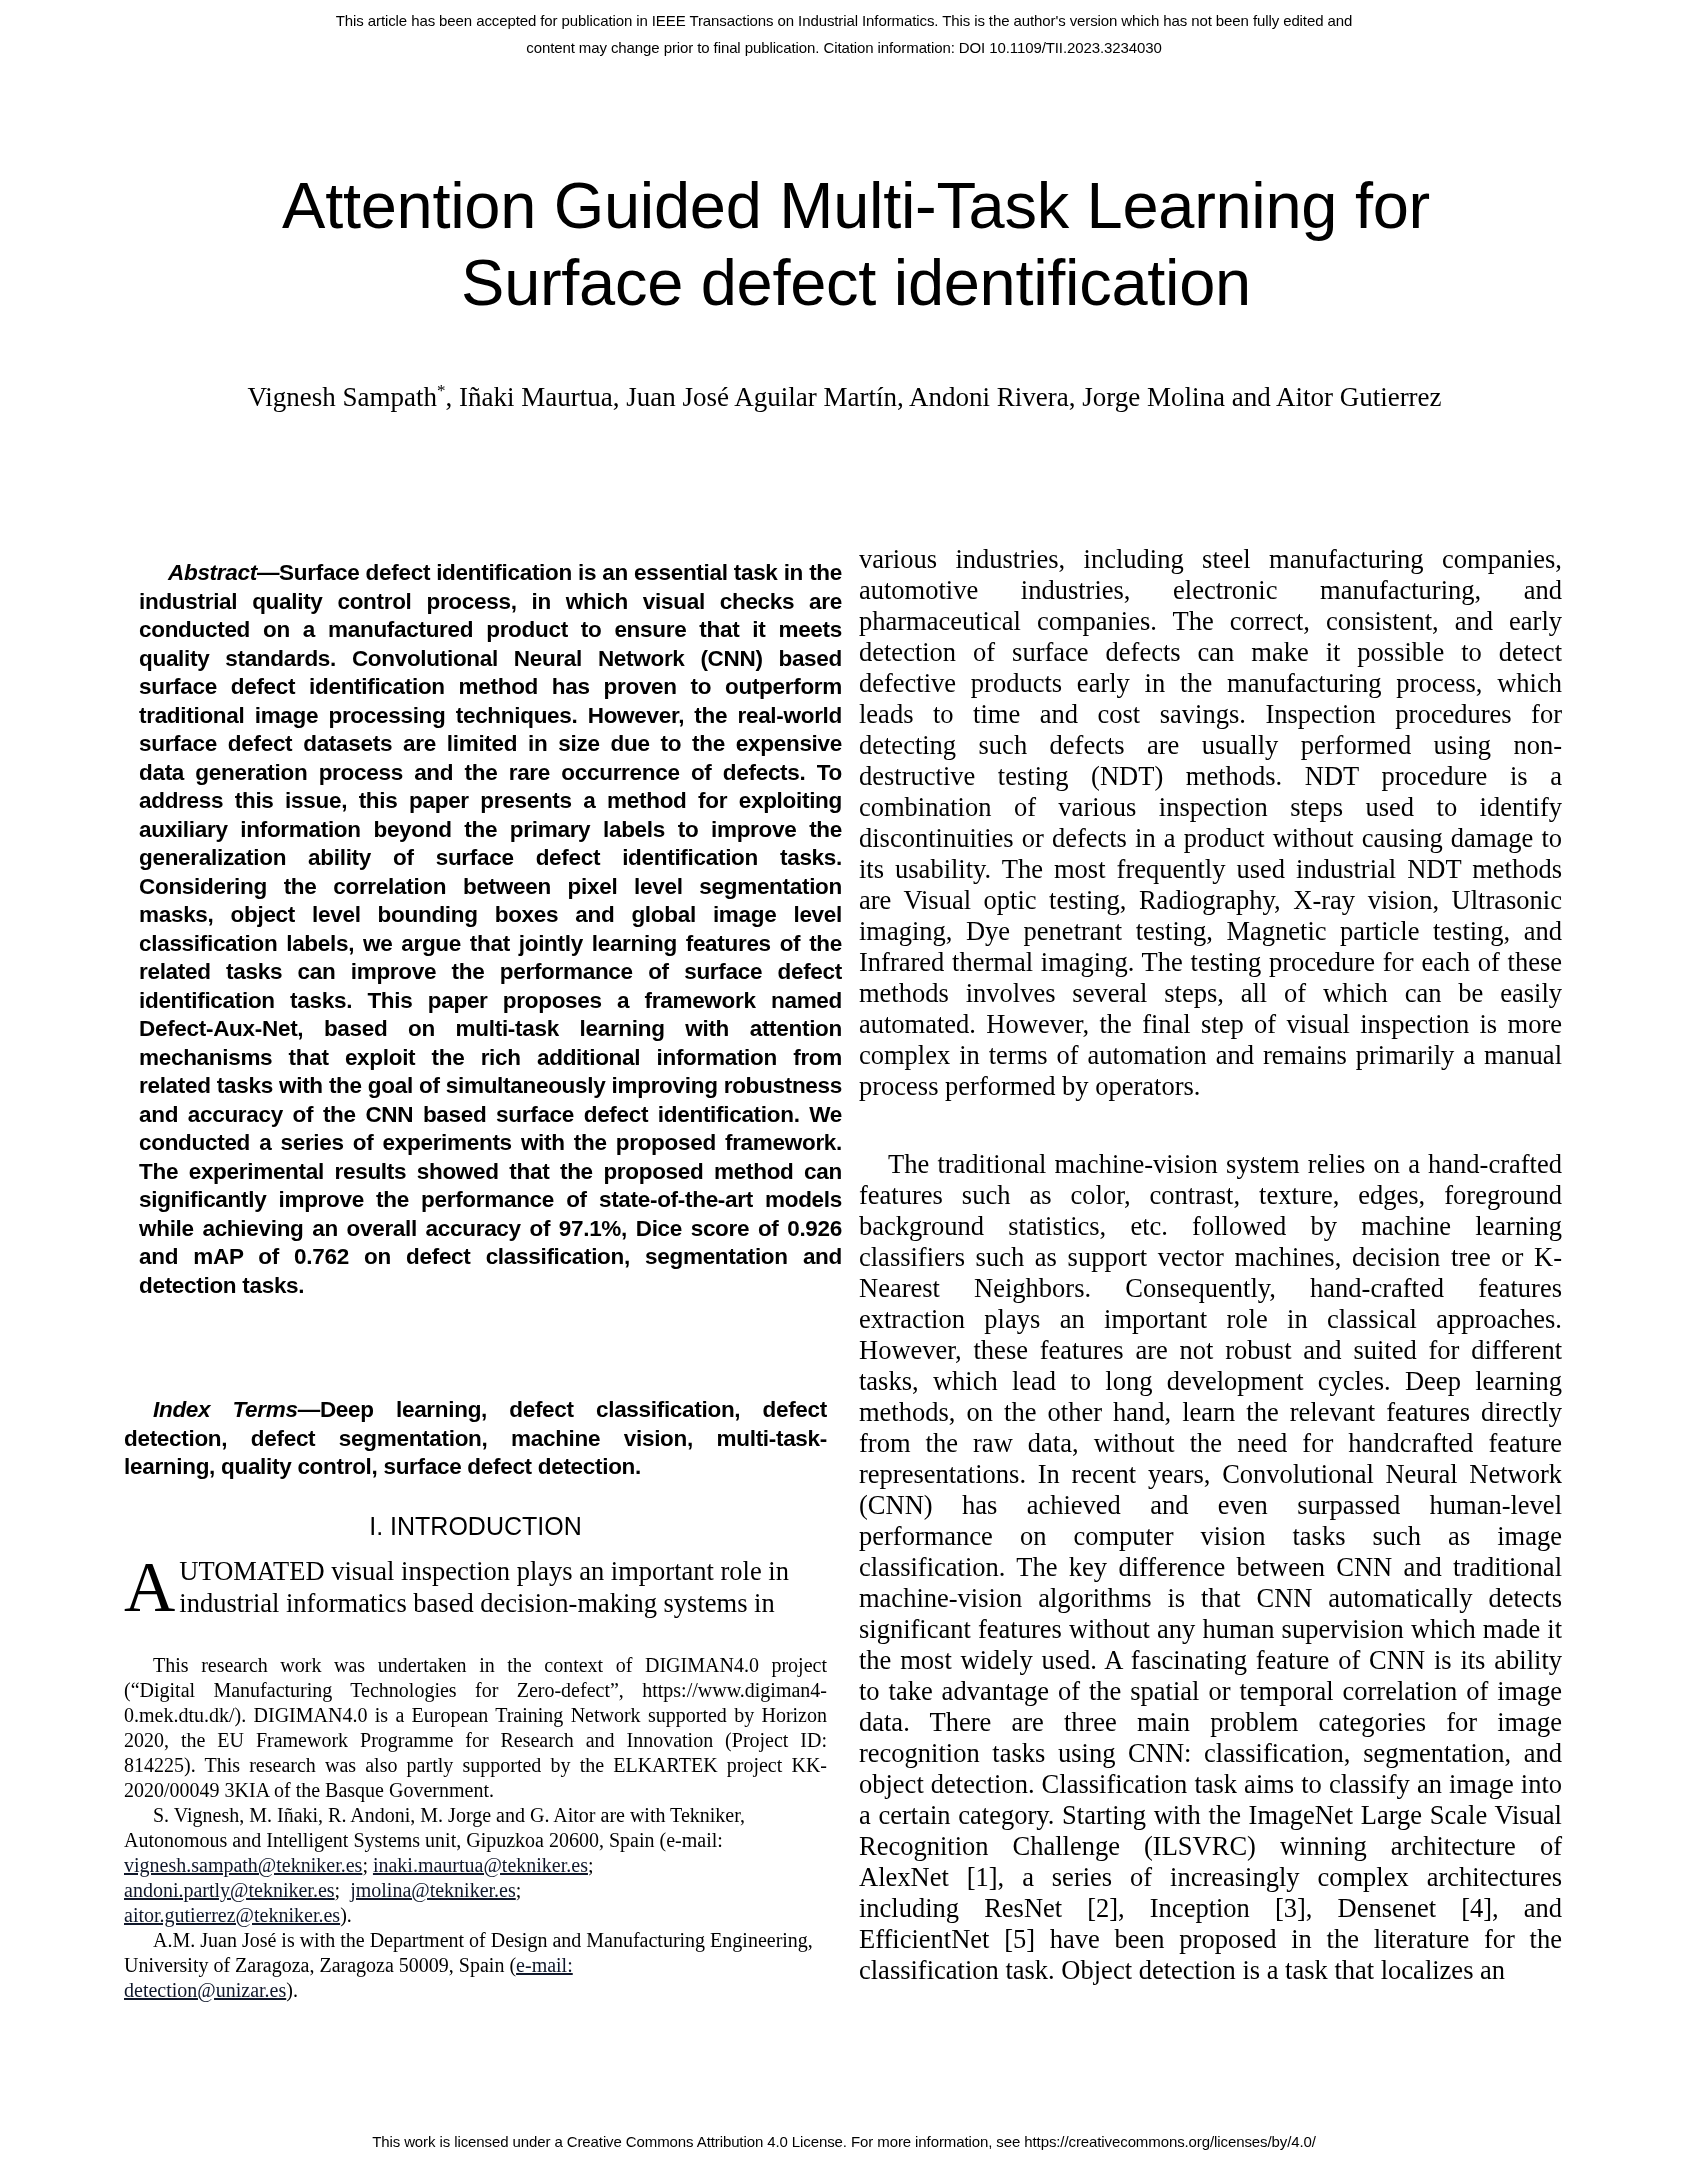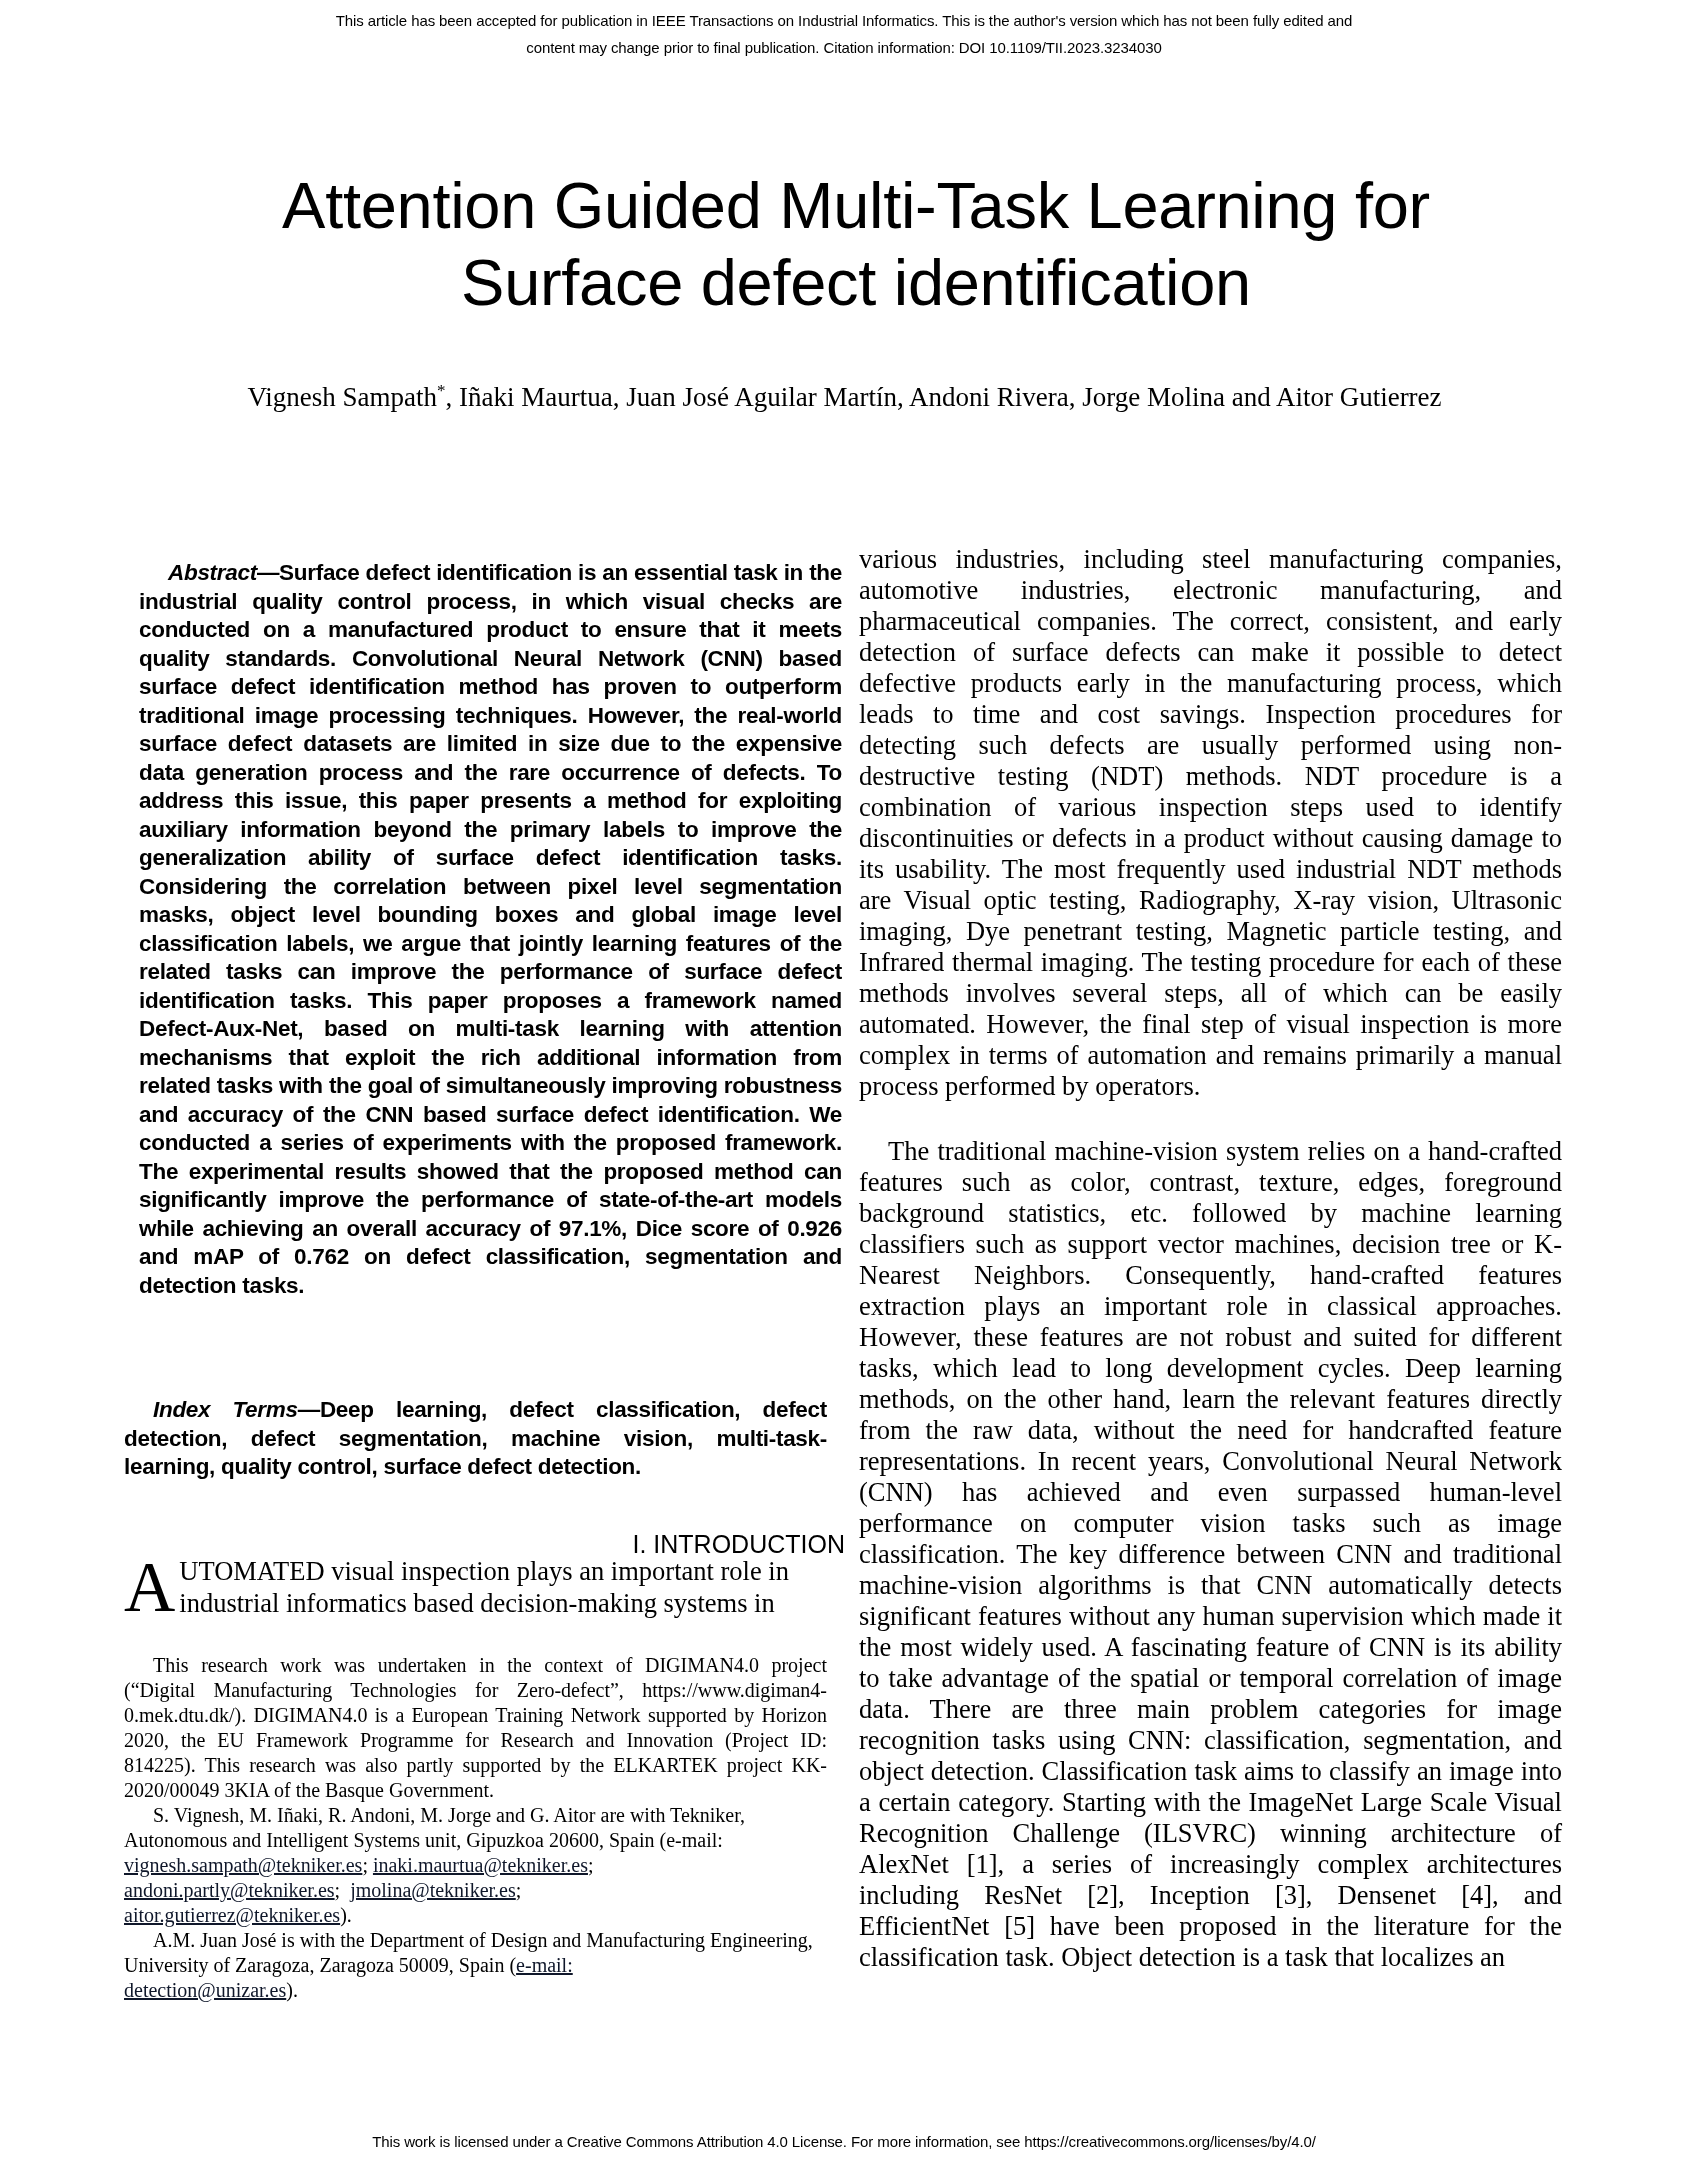--- a/index.html
+++ b/index.html
@@ -26,43 +26,43 @@
     text-align: justify; margin: 15px; text-indent: 29px; letter-spacing: -0.3px;
   }
   .abstract .lead { font-style: italic; }
   .index-terms {
     position: absolute; left: 124px; top: 1396px; width: 703px;
     font-family: "Liberation Sans", sans-serif; font-weight: bold; font-size: 22.5px; line-height: 28.5px;
     text-align: justify; margin: 0; text-indent: 29px; letter-spacing: -0.3px;
   }
   .index-terms .lead { font-style: italic; }
   .section-head {
-    position: absolute; left: 124px; top: 1510px; width: 703px; text-align: right;
-    font-family: "Liberation Sans", sans-serif; font-size: 25px; line-height: 33px; margin: 18px; font-weight: normal;
+    position: absolute; left: 124px; top: 1510px; width: 703px; text-align: center;
+    font-family: "Liberation Sans", sans-serif; font-size: 25px; line-height: 33px; margin: 0; font-weight: normal;
   }
   .intro-first {
     position: absolute; left: 124px; top: 1555px; width: 703px;
     font-family: "Liberation Serif", serif; font-size: 26.5px; line-height: 32px; margin: 0;
   }
   .dropcap {
     float: left; font-size: 71px; line-height: 58px; margin: 2.6px 4px 0 0; font-family: "Liberation Serif", serif;
   }
   .footnotes {
     position: absolute; left: 124px; top: 1653px; width: 703px;
     font-family: "Liberation Serif", serif; font-size: 20px; line-height: 25px;
   }
   .footnotes p { margin: 0; text-align: justify; text-indent: 29px; }
   .footnotes p.nojust { text-align: left; }
   .footnotes a { color: #0f172a; text-decoration: underline; }
   .right-text {
     position: absolute; left: 859px; top: 544px; width: 703px;
     font-family: "Liberation Serif", serif; font-size: 26.5px; line-height: 31px;
   }
   .right-text p { margin: 0; text-align: justify; }
-  .right-text p.indent { text-indent: 29px; margin-top: 34px; }
+  .right-text p.indent { text-indent: 29px; margin-top: 47px; }
   .footer {
     position: absolute; left: 0; top: 2132px; width: 1688px; text-align: center;
     font-family: "Liberation Sans", sans-serif; font-size: 15px; line-height: 20px; letter-spacing: -0.1px;
   }
 </style>
 </head>
 <body>
 
 <div class="banner">
   <div>This article has been accepted for publication in IEEE Transactions on Industrial Informatics. This is the author's version which has not been fully edited and</div>

